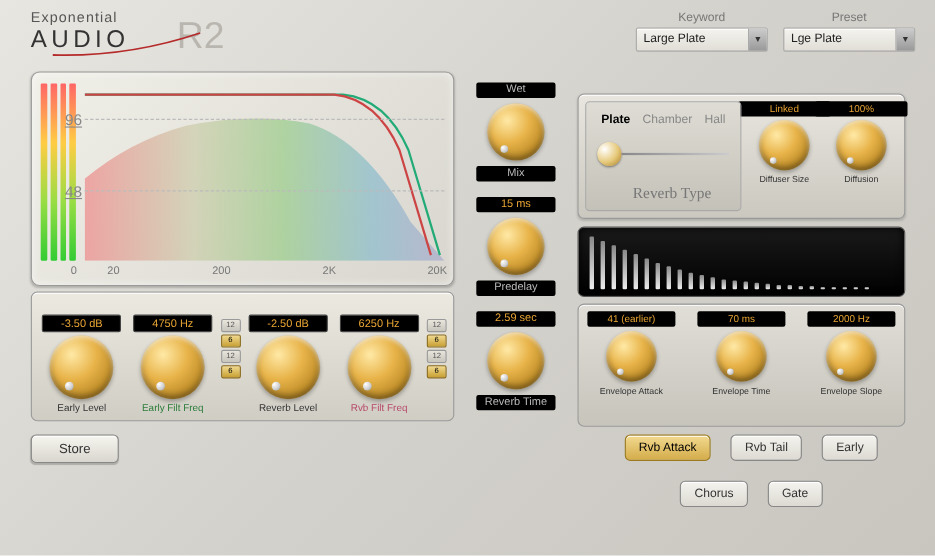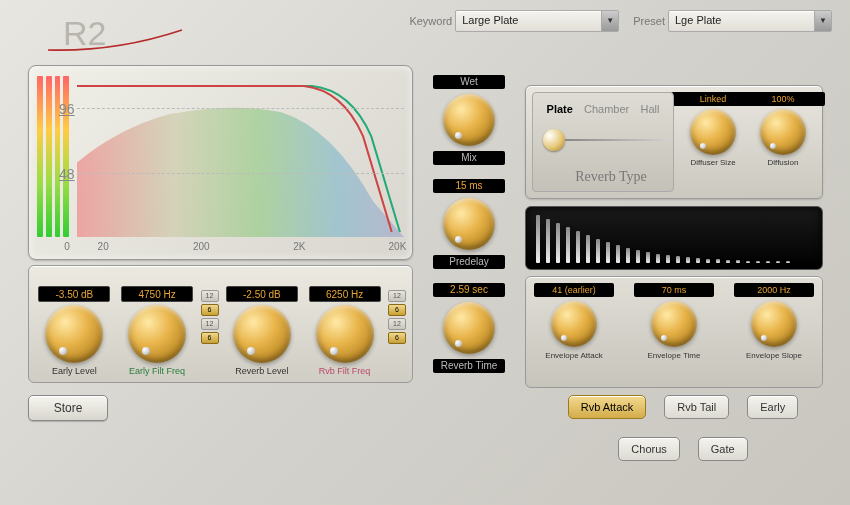--- a/index.html
+++ b/index.html
@@ -18,24 +18,24 @@
 }
 .brand { font-size: 13px; color: #555; letter-spacing: 1px; }
 .brand .audio { font-size: 22px; letter-spacing: 4px; color: #333; font-weight: 300; }
 .swoosh {
   position: absolute; left: 18px; top: 20px; width: 140px; height: 26px;
 }
 .r2 { font-size: 34px; color: #b8b6af; font-weight: 300; margin-left: 35px; margin-top: 6px; }
 .keyword-preset {
   position: absolute; right: 18px; top: 10px; display: flex; gap: 14px;
 }
-.kp-group { display: flex; flex-direction: row; align-items: center; gap: 3px; }
+.kp-group { display: flex; flex-direction: column; align-items: center; gap: 3px; }
 .kp-label { font-size: 11px; color: #777; }
 .kp-field {
-  width: 164px; height: 22px;
+  width: 120px; height: 22px;
   background: linear-gradient(#f4f3ee, #e0ded6);
   border: 1px solid #aaa;
   border-radius: 2px;
   padding: 3px 20px 3px 6px;
   font-size: 11px; color: #222;
   position: relative;
   box-shadow: inset 0 1px 0 #fff;
 }
 .kp-field::after {
   content: ""; position: absolute; right: 0; top: 0; width: 16px; height: 100%;
@@ -190,20 +190,24 @@
 .tab.active {
   background: linear-gradient(#f2da90,#d4ac4a);
   border-color: #9c7a1e;
   color: #000;
 }
 </style>
 </head>
 <body>
 
 <div class="header">
+  <div class="brand">
+    <div>Exponential</div>
+    <div class="audio">AUDIO</div>
+  </div>
   <svg class="swoosh" viewBox="0 0 140 26">
     <path d="M2 22 Q70 24 136 2" stroke="#b52a2a" stroke-width="1.6" fill="none"></path>
   </svg>
   <div class="r2">R2</div>
 </div>
 
 <div class="keyword-preset">
   <div class="kp-group">
     <div class="kp-label">Keyword</div>
     <div class="kp-field">

